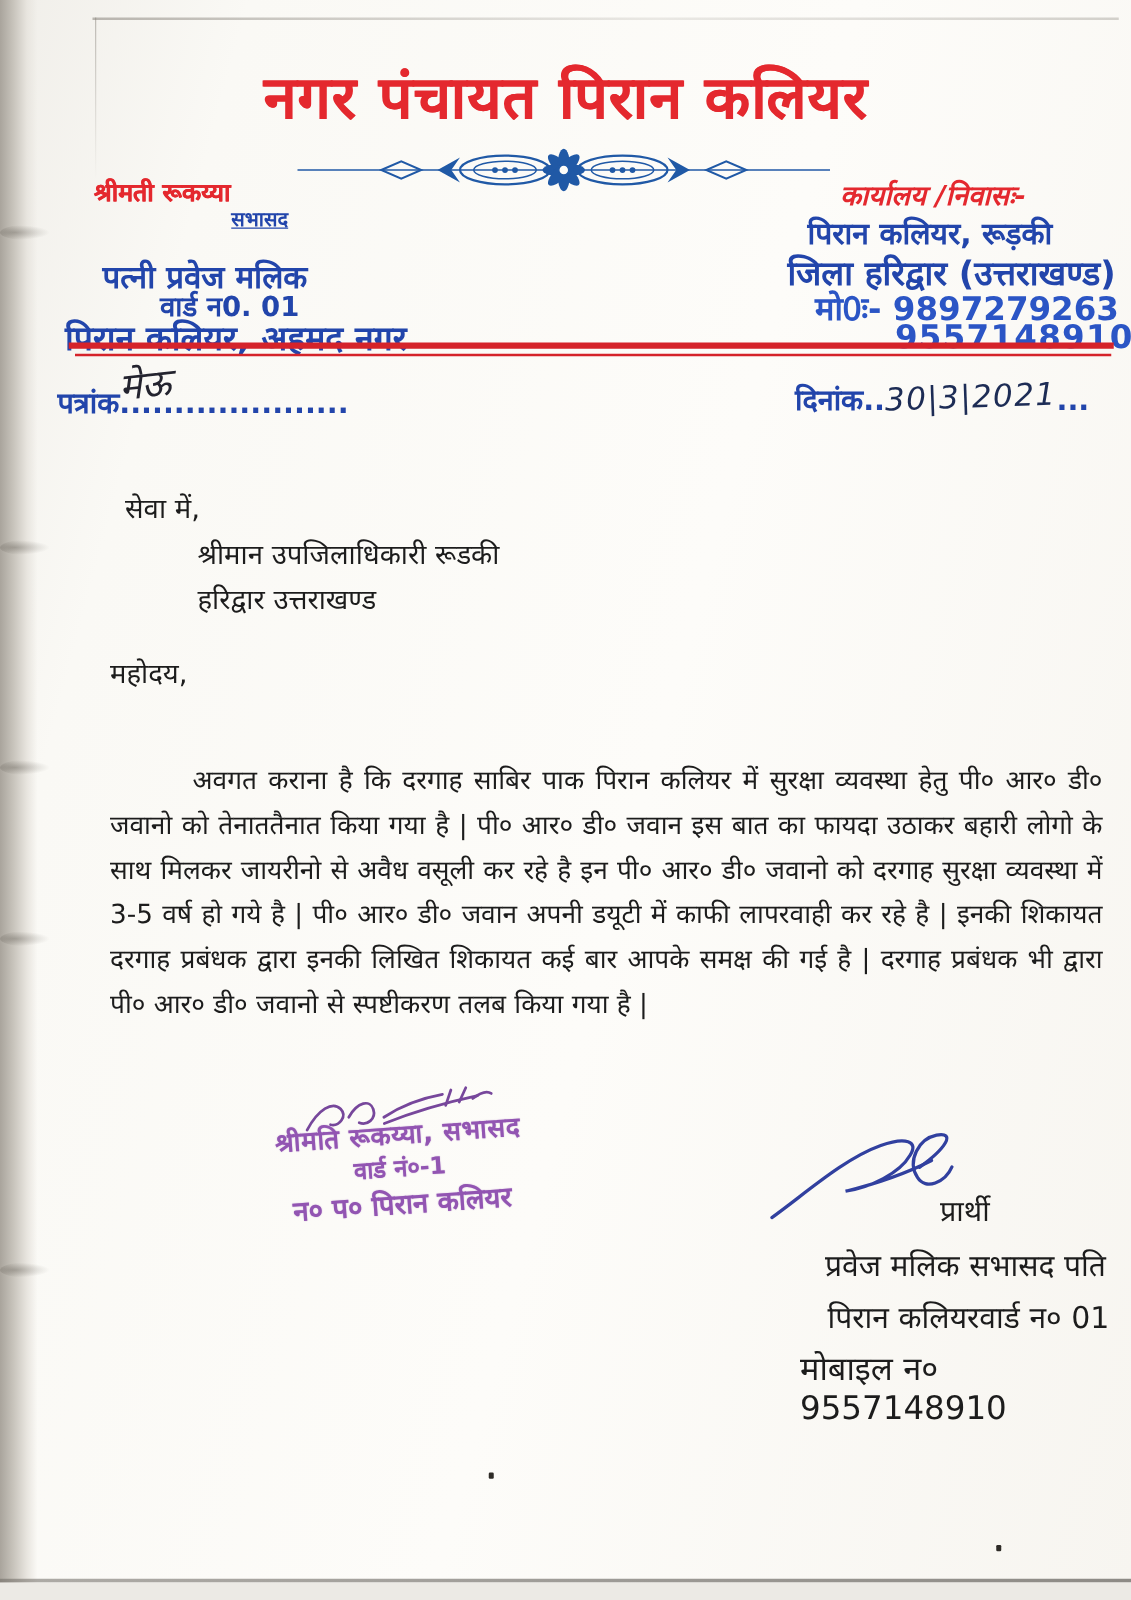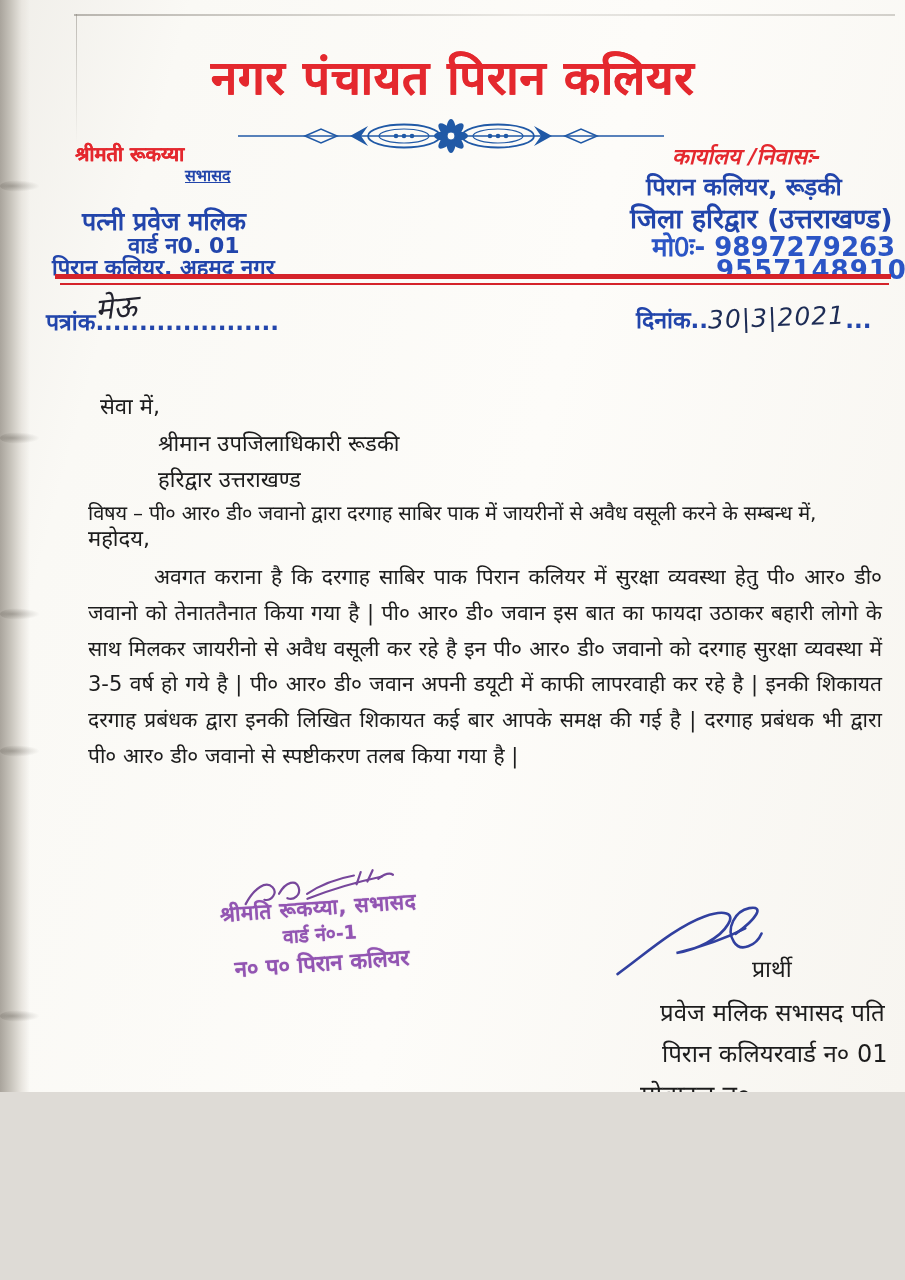--- a/index.html
+++ b/index.html
@@ -2,21 +2,21 @@
 <html style="--red: #e4282e; --blue: #2245ab; --num_blue: #2b55c5; --rule_red: #d5232a; --divider_blue: #2059a6; --stamp_purple: #8a49ad; --ink_blue: #31409f; --body_black: #1c1c1c;"><head>
 <meta charset="utf-8">
 <style>
   :root{
     --red:#e4282e; --blue:#2245ab; --num_blue:#2b55c5; --rule_red:#d5232a;
     --divider_blue:#2059a6; --stamp_purple:#8a49ad; --ink_blue:#31409f; --body_black:#1c1c1c;
   }
   *{box-sizing:border-box; margin:0; padding:0;}
   body{background:#dedbd6; font-family:"DejaVu Sans","Liberation Sans",sans-serif;}
   .scan{
-    position:relative; width:905px; height:1092px; overflow:hidden;
+    position:relative; width:905px; height:1280px; overflow:hidden;
     background:linear-gradient(105deg,#f0eee9 0%,#faf9f5 16%,#fdfcf9 55%,#f7f5f0 100%);
     color:var(--body_black);
   }
   .abs{position:absolute;}
   
   .edge-left{left:0;top:0;width:30px;height:100%;
     background:linear-gradient(to right,#a9a49c 0%,#c7c3bb 35%,#e8e5df 72%,rgba(246,244,239,0) 100%);}
   .crease{left:0;width:40px;height:12px;border-radius:50%;
     background:radial-gradient(ellipse at 30% 50%,rgba(92,87,79,0.38),rgba(92,87,79,0) 70%);}
   .edge-top{left:74px;right:10px;top:14px;height:2px;
@@ -28,21 +28,21 @@
   .below-bottom{left:0;right:0;top:1266px;bottom:0;background:#eceae5;}
   .speck{width:4px;height:5px;background:#2e2b27;border-radius:1px;}
   
   .title{left:0;right:0;top:44px;text-align:center;font-size:47px;font-weight:bold;
     color:var(--red);letter-spacing:1px;text-shadow:0.6px 0 currentColor;}
   .divider{left:236px;top:114px;color:var(--divider_blue);}
   .lh-name{left:75px;top:140px;font-size:20px;font-weight:bold;color:var(--red);text-shadow:0.4px 0 currentColor;}
   .lh-role{left:185px;top:164px;font-size:16px;font-weight:bold;color:var(--blue);text-decoration:underline;}
   .lh-husband{left:82px;top:203px;font-size:25px;font-weight:bold;color:var(--blue);}
   .lh-ward{left:128px;top:229px;font-size:22px;font-weight:bold;color:var(--blue);}
-  .lh-addr{left:52px;top:251px;font-size:22px;font-weight:bold;color:var(--blue);}
+  .lh-addr{left:52px;top:251px;font-size:27px;font-weight:bold;color:var(--blue);}
   .rh-heading{left:672px;top:140px;font-size:22px;font-weight:bold;font-style:italic;color:var(--red);}
   .rh-line1{left:646px;top:169px;font-size:24px;font-weight:bold;color:var(--blue);}
   .rh-line2{left:630px;top:199px;font-size:27px;font-weight:bold;color:var(--blue);}
   .rh-line3{left:652px;top:228px;font-size:26px;font-weight:bold;color:var(--num_blue);}
   .rh-line4{left:716px;top:255px;font-size:26px;font-weight:bold;color:var(--num_blue);letter-spacing:1px;}
   .rule-thick{left:55px;right:14px;top:274px;height:5px;background:var(--rule_red);}
   .rule-thin{left:60px;right:16px;top:283px;height:2px;background:var(--rule_red);}
   
   .ref-row{font-size:23px;font-weight:bold;color:var(--blue);}
   .patrank{left:46px;top:305px;}
@@ -51,21 +51,21 @@
   .dinank{left:636px;top:303px;}
   .dinank-hw{font-size:25px;font-weight:normal;color:#1d2c55;font-style:italic;
     display:inline-block;transform:rotate(-2deg) translateY(-2px);letter-spacing:1px;}
   
   .btxt{color:var(--body_black);font-size:22px;}
   .salutation{left:100px;top:390px;}
   .recipient1{left:158px;top:427px;text-align:center;}
   .recipient2{left:158px;top:463px;}
   .subject{left:88px;top:499px;font-size:20px;white-space:nowrap;letter-spacing:-0.2px;}
   .greeting{left:88px;top:522px;}
-  .para{left:88px;width:794px;font-size:21px;line-height:35.8px;text-align:justify;}
+  .para{left:88px;width:794px;font-size:21px;line-height:35.8px;text-align:justify;margin-top:47px;}
   .para1{top:560px;text-indent:66px;}
   .para2{top:778px;}
   
   .stamp{left:170px;top:893px;width:300px;transform:rotate(-4deg);text-align:center;
     color:var(--stamp_purple);opacity:0.93;text-shadow:0 0 1px rgba(138,73,173,0.55);}
   .stamp-line1{font-size:21px;font-weight:bold;letter-spacing:0.5px;}
   .stamp-line2{font-size:19px;font-weight:bold;}
   .stamp-line3{font-size:22px;font-weight:bold;}
   .stamp-scribble{position:absolute;left:70px;top:-22px;color:#6d3a95;}
   
@@ -138,21 +138,20 @@
   <div class="abs rule-thick"></div>
   <div class="abs rule-thin"></div>
 
   <div class="abs ref-row patrank"><span>पत्रांक...</span><span>..................</span></div>
   <div class="abs patrank-hw">मेऊ</div>
   <div class="abs ref-row dinank"><span>दिनांक..</span><span class="dinank-hw">30|3|2021</span><span>...</span></div>
 
   <div class="abs btxt salutation">सेवा में,</div>
   <div class="abs btxt recipient1">श्रीमान उपजिलाधिकारी रूडकी</div>
   <div class="abs btxt recipient2">हरिद्वार उत्तराखण्ड</div>
-  <div class="abs btxt subject">विषय – पी० आर० डी० जवानो द्वारा दरगाह साबिर पाक में जायरीनों से अवैध वसूली करने के सम्बन्ध में,</div>
   <div class="abs btxt greeting">महोदय,</div>
   <div class="abs btxt para para1">अवगत कराना है कि दरगाह साबिर पाक पिरान कलियर में सुरक्षा व्यवस्था हेतु पी० आर० डी० जवानो को तेनाततैनात किया गया है | पी० आर० डी० जवान इस बात का फायदा उठाकर बहारी लोगो के साथ मिलकर जायरीनो से अवैध वसूली कर रहे है इन पी० आर० डी० जवानो को दरगाह सुरक्षा व्यवस्था में 3-5 वर्ष हो गये है | पी० आर० डी० जवान अपनी डयूटी में काफी लापरवाही कर रहे है | इनकी शिकायत दरगाह प्रबंधक द्वारा इनकी लिखित शिकायत कई बार आपके समक्ष की गई है | दरगाह प्रबंधक भी द्वारा पी० आर० डी० जवानो से स्पष्टीकरण तलब किया गया है |</div>
 
   <div class="abs stamp">
     <span class="stamp-scribble">
       <svg width="160" height="36" viewBox="0 0 160 36" fill="none" stroke="currentColor" stroke-width="2.2" stroke-linecap="round">
         <path d="M8,28 C18,12 30,6 36,13 C41,19 34,27 27,25"></path>
         <path d="M42,20 C50,8 60,7 62,15 C64,23 56,28 50,25"></path>
         <path d="M70,22 C84,14 100,9 118,7"></path>
         <path d="M70,27 C92,20 118,14 146,10"></path>

